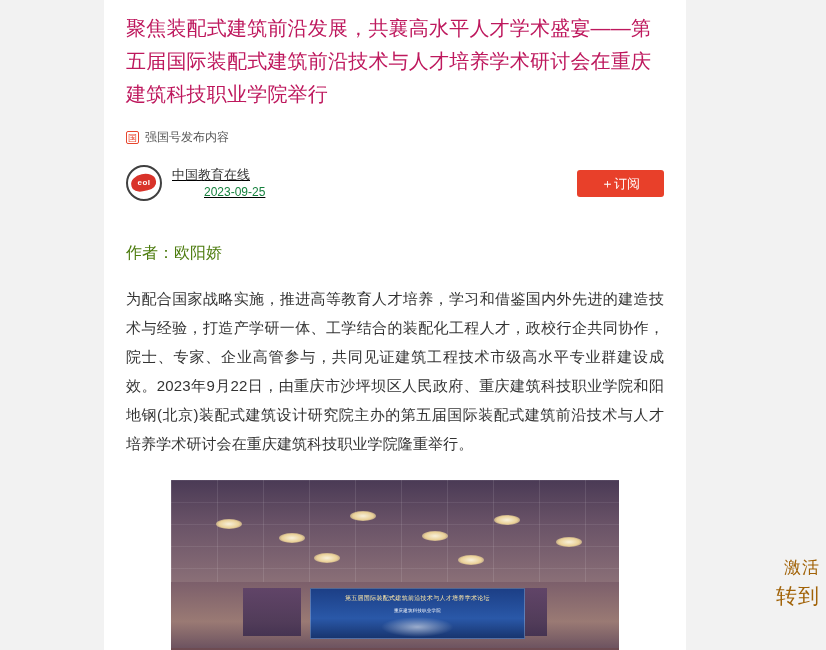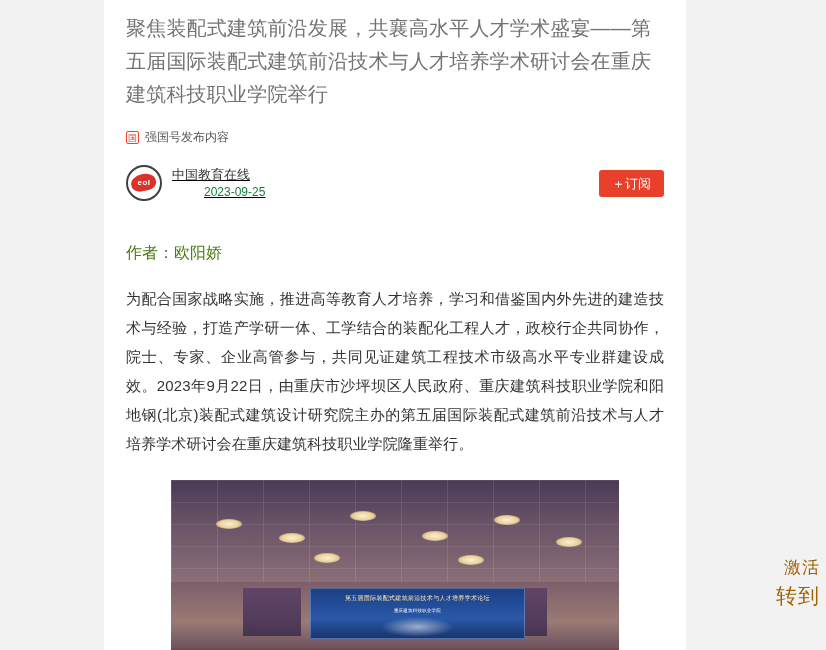--- a/index.html
+++ b/index.html
@@ -20,21 +20,21 @@
     top: 0;
     width: 582px;
     min-height: 650px;
     background: #ffffff;
     box-sizing: border-box;
     padding: 0 22px;
   }
   .article-title {
     font-size: 20px;
     line-height: 33px;
-    color: #737373;
+    color: #be185d;
     font-weight: normal;
     margin: 0;
     padding: 12px 0 0 0;
     letter-spacing: 0.2px;
   }
   .tag-row {
     display: flex;
     align-items: center;
     margin-top: 16px;
     height: 20px;
@@ -113,21 +113,21 @@
     line-height: 17px;
     margin-left: 32px;
   }
   .subscribe-btn {
     margin-left: auto;
     background: #e8402a;
     color: #ffffff;
     font-size: 13px;
     border: none;
     border-radius: 3px;
-    padding: 6px 13px;
+    padding: 6px 24px;
     cursor: pointer;
     line-height: 15px;
     font-family: Liberation Sans, sans-serif;
   }
   .author-row {
     margin-top: 40px;
     font-size: 16px;
     color: #4d7c0f;
     padding-left: 0;
   }

